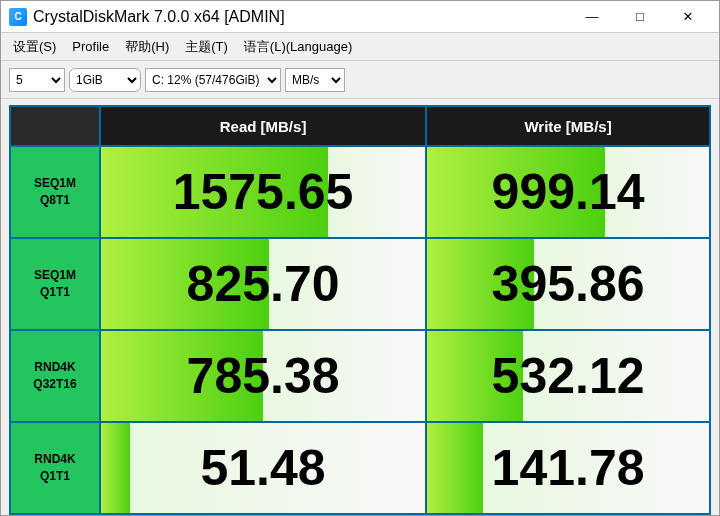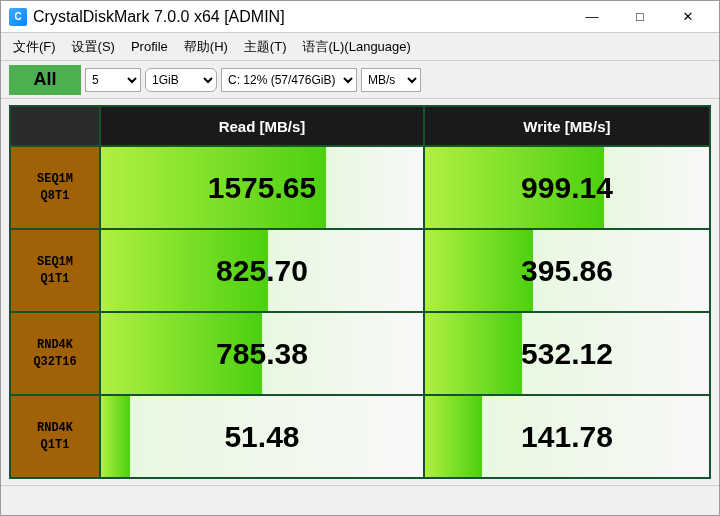--- a/index.html
+++ b/index.html
@@ -132,50 +132,49 @@
       gap: 0;
     }
 
     .bench-table {
       width: 100%;
       border-collapse: collapse;
       flex: 1;
     }
 
     .bench-table th, .bench-table td {
-      border: 2px solid #14532d;
+      border: 2px solid #0369a1;
     }
 
     .header-row th {
       background: #1a1a1a;
       color: #fff;
       text-align: center;
       font-size: 15px;
       font-weight: bold;
       padding: 8px 0;
       height: 40px;
     }
 
     .label-cell {
-      background: #a16207;
+      background: #22c55e;
       width: 90px;
       text-align: center;
       font-weight: bold;
       font-size: 12px;
       color: #000;
       padding: 4px;
       vertical-align: middle;
       line-height: 1.4;
-      font-family: Liberation Mono, monospace;
     }
 
     .value-cell {
       text-align: center;
       vertical-align: middle;
-      font-size: 30px;
+      font-size: 50px;
       font-weight: bold;
       color: #000;
       padding: 16px;
       height: 80px;
     }
 
     
     .bar-100 { background: linear-gradient(to right, #b0f040 0%, #4cd010 70%, #e8f8e0 70%, #f8f8f8 100%); }
     .bar-52  { background: linear-gradient(to right, #b0f040 0%, #4cd010 52%, #e8f8e0 52%, #f8f8f8 100%); }
     .bar-50  { background: linear-gradient(to right, #b0f040 0%, #4cd010 50%, #e8f8e0 50%, #f8f8f8 100%); }
@@ -200,30 +199,28 @@
     <div class="title-bar-icon">C</div>
     <span class="title-bar-text">CrystalDiskMark 7.0.0 x64 [ADMIN]</span>
     <div class="title-bar-controls">
       <button class="title-btn">—</button>
       <button class="title-btn">□</button>
       <button class="title-btn close">✕</button>
     </div>
   </div>
 
   <div class="menu-bar">
-    <span class="menu-item">文件(F)</span>
     <span class="menu-item">设置(S)</span>
     <span class="menu-item">Profile</span>
     <span class="menu-item">帮助(H)</span>
     <span class="menu-item">主题(T)</span>
     <span class="menu-item">语言(L)(Language)</span>
   </div>
 
   <div class="toolbar">
-    <button class="all-btn">All</button>
     <select class="select-box select-runs">
       <option>5</option>
       <option>1</option>
       <option>3</option>
       <option>9</option>
     </select>
     <select class="select-box select-size">
       <option>1GiB</option>
       <option>512MiB</option>
       <option>4GiB</option>

